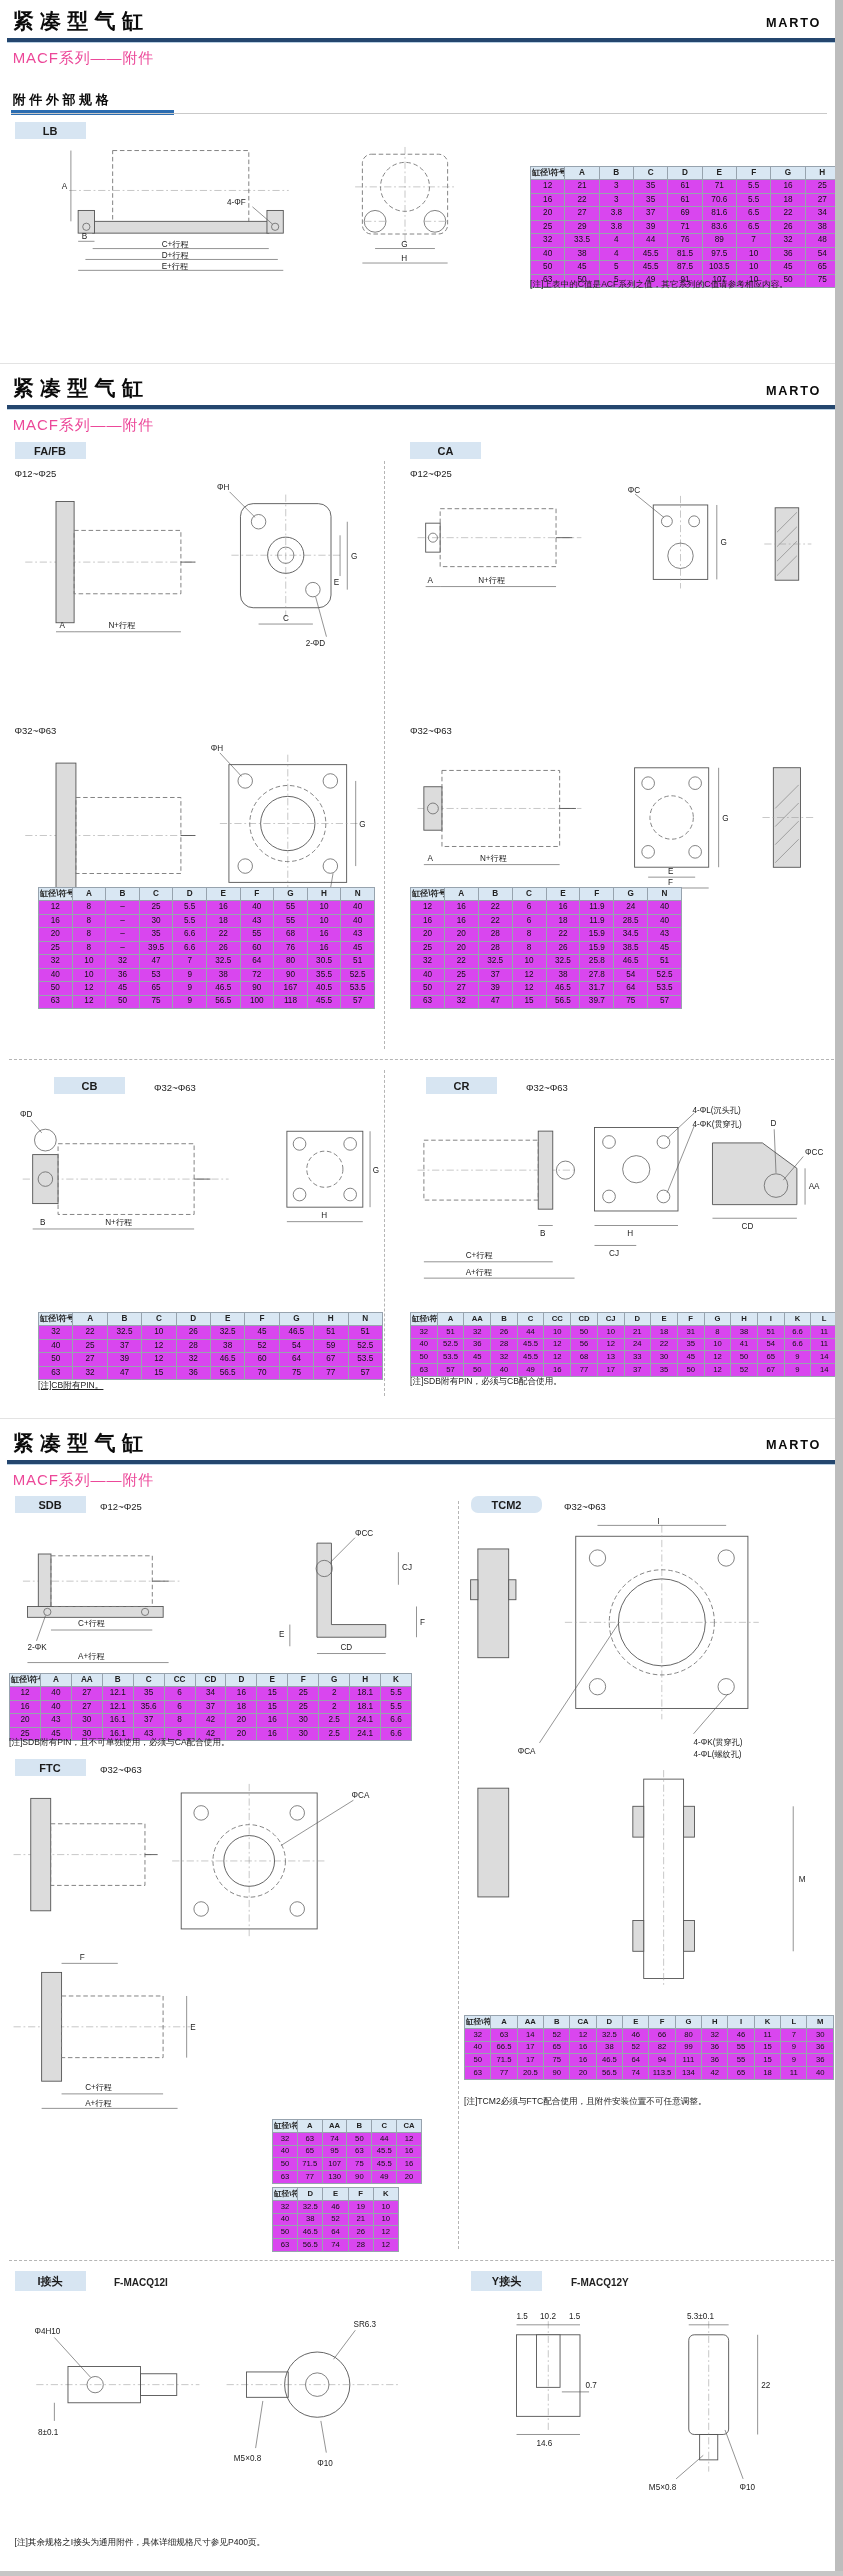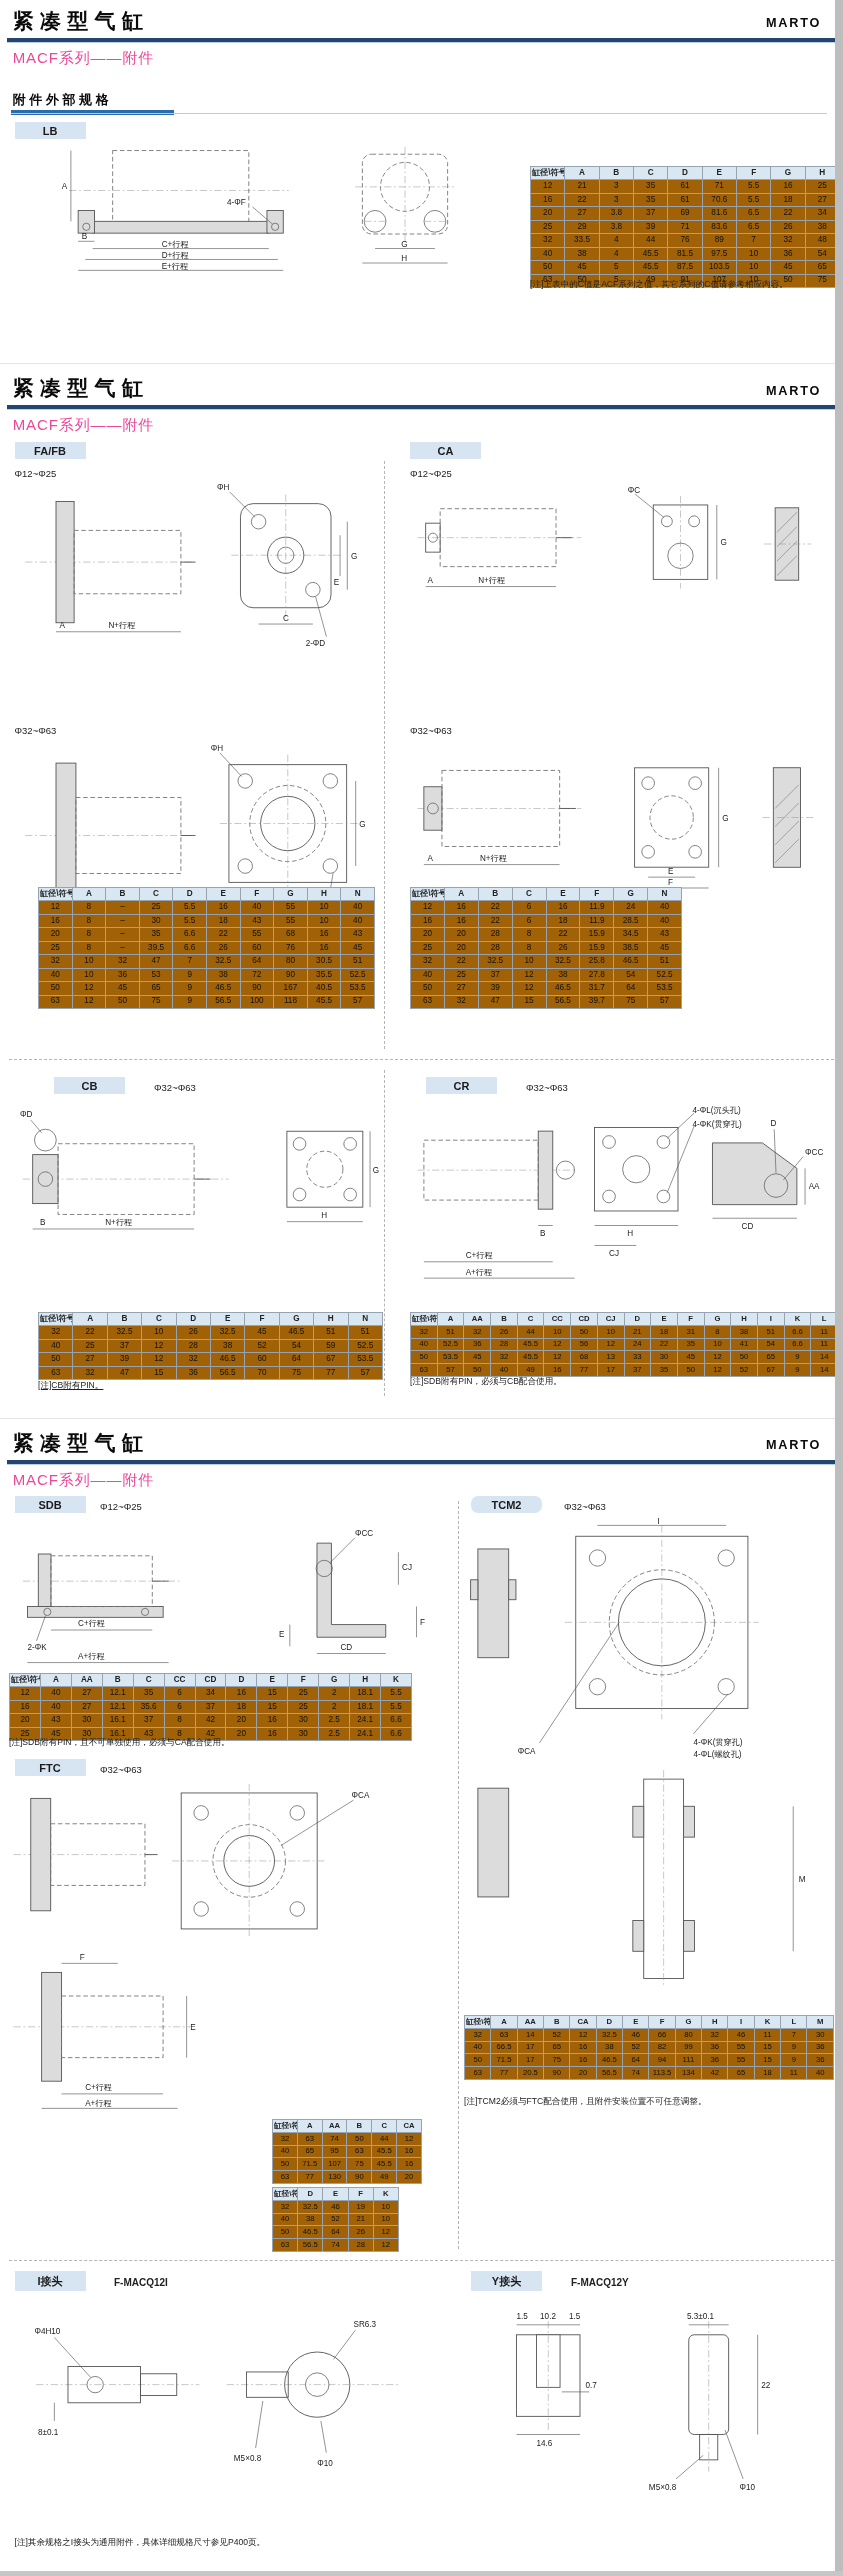--- a/index.html
+++ b/index.html
@@ -11,21 +11,21 @@
   .rule{height:3.6px;background:#24466e;border-bottom:1.8px solid #b9cfe2;}
   .subtitle{font-size:15px;font-weight:normal;letter-spacing:0.9px;color:#ec4899;white-space:nowrap;}
   .sec-head{font-size:13px;font-weight:bold;letter-spacing:3.6px;color:#0b0b0b;}
   .sec-rule-blue{height:4.5px;background:#2b6cb0;}
   .sec-rule-grey{height:0.9px;background:#c9c9c9;}
   .chip{display:inline-block;min-width:53px;padding:2.7px 9px;background:#d7e5f2;color:#1b1b1b;
         font-weight:bold;font-size:11px;text-align:center;}
   .range{font-size:9.5px;color:#222;white-space:nowrap;}
   .model{font-size:10px;color:#222;font-weight:bold;white-space:nowrap;padding-left:16px;}
   .note{font-size:8.6px;color:#222;white-space:nowrap;}
-  table.spec{border-collapse:collapse;background:#a16207;font-size:8.2px;table-layout:fixed;}
+  table.spec{border-collapse:collapse;background:#d946ef;font-size:8.2px;table-layout:fixed;}
   table.spec th,table.spec td{border:0.9px solid #97a3ae;text-align:center;padding:0.9px 0.9px;
         line-height:1.3;white-space:nowrap;overflow:hidden;}
   table.spec th{background:#d9e7f3;font-weight:bold;color:#222;}
   table.spec-tight{font-size:7.7px;}
   .vdash{border-left:0.9px dashed #b5b5b5;width:0;}
   .hdash{border-top:0.9px dashed #b5b5b5;height:0;}
   .psep{height:0.9px;background:#e3e3e3;}
   .edge-r{position:absolute;top:0;right:0;width:8.2px;height:2576px;background:#bdbdbd;}
   .edge-b{position:absolute;left:0;bottom:0;width:843px;height:5.4px;background:#c6c6c6;}
   svg{display:block;}

